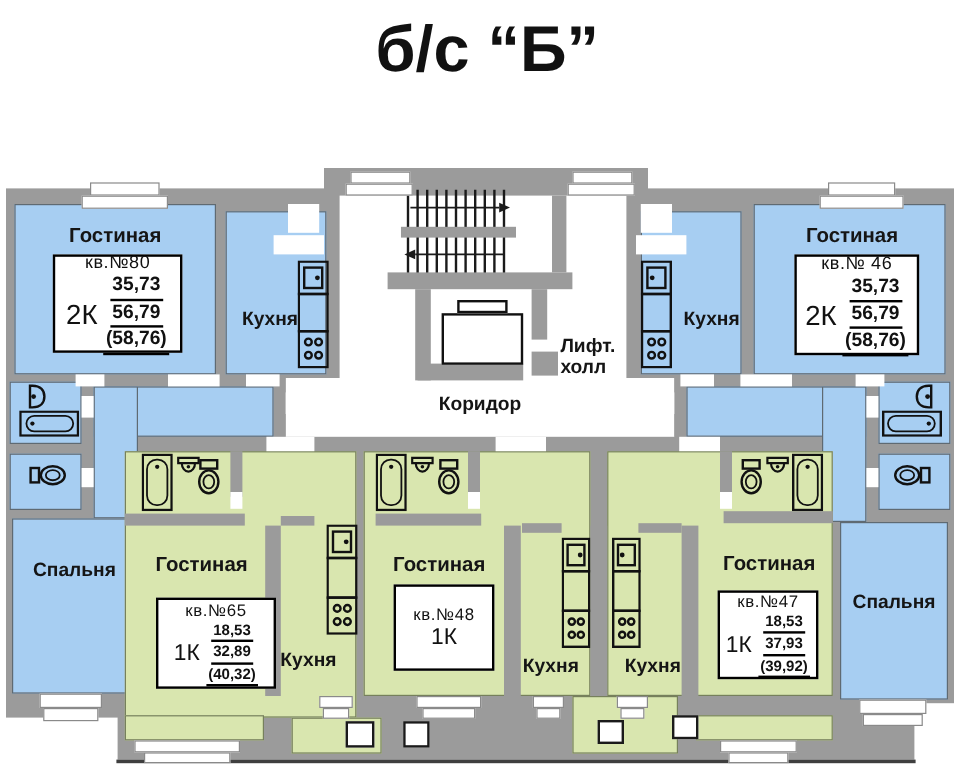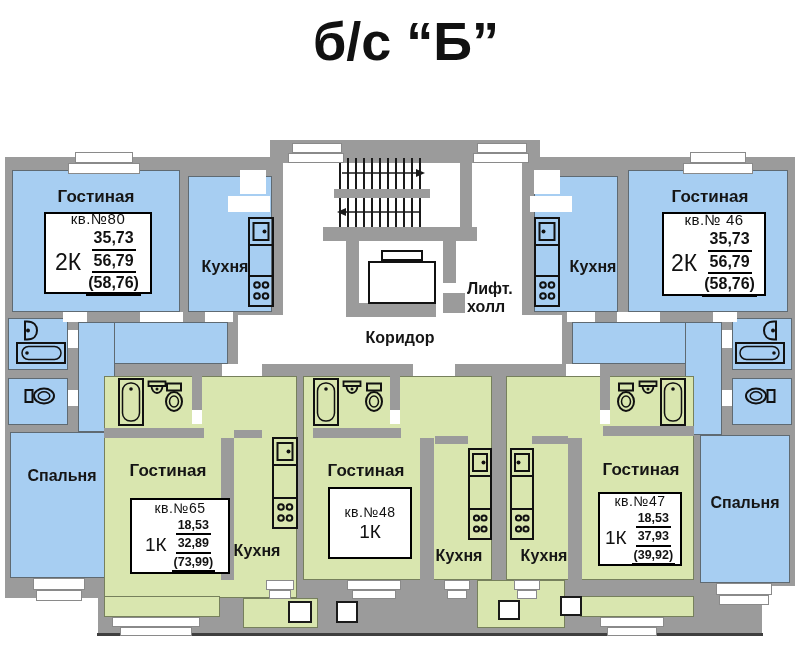--- a/index.html
+++ b/index.html
@@ -389,21 +389,21 @@
       </span>
     </div>
   </div>
   <div class="ibox small" style="left:130px;top:498px;width:100px;height:76px;">
     <div class="kv">кв.№65</div>
     <div class="row">
       <span class="typ">1К</span>
       <span class="nums">
         <span class="n">18,53</span>
         <span class="n">32,89</span>
-        <span class="n">(73,99)</span>
+        <span class="n">(40,32)</span>
       </span>
     </div>
   </div>
   <div class="ibox small" style="left:328px;top:487px;width:84px;height:72px;">
     <div class="kv">кв.№48</div>
     <div class="row">
       <span class="typ">1К</span>
     </div>
   </div>
   <div class="ibox small" style="left:598px;top:492px;width:84px;height:74px;">

